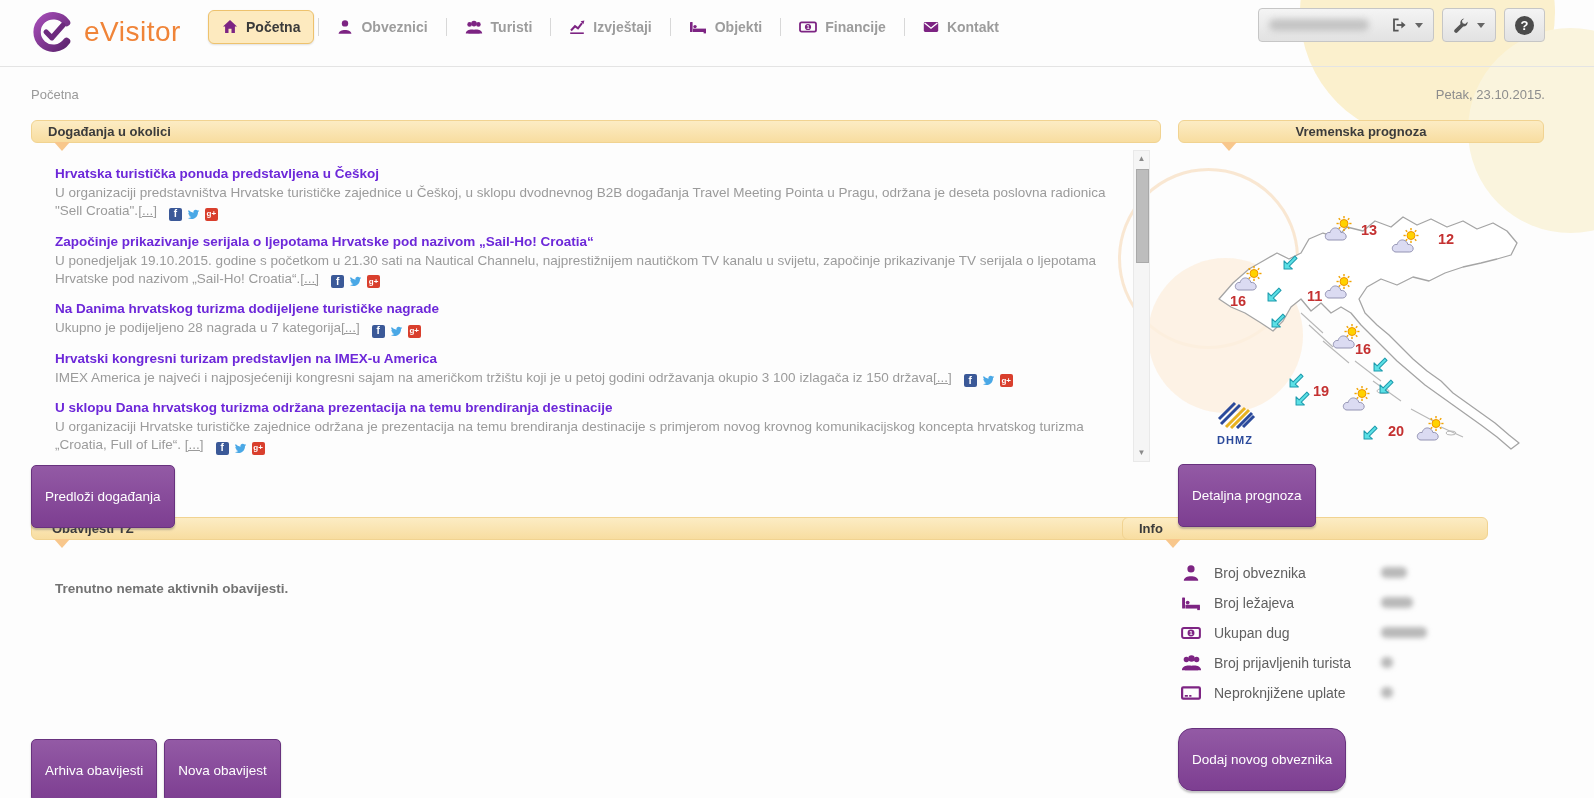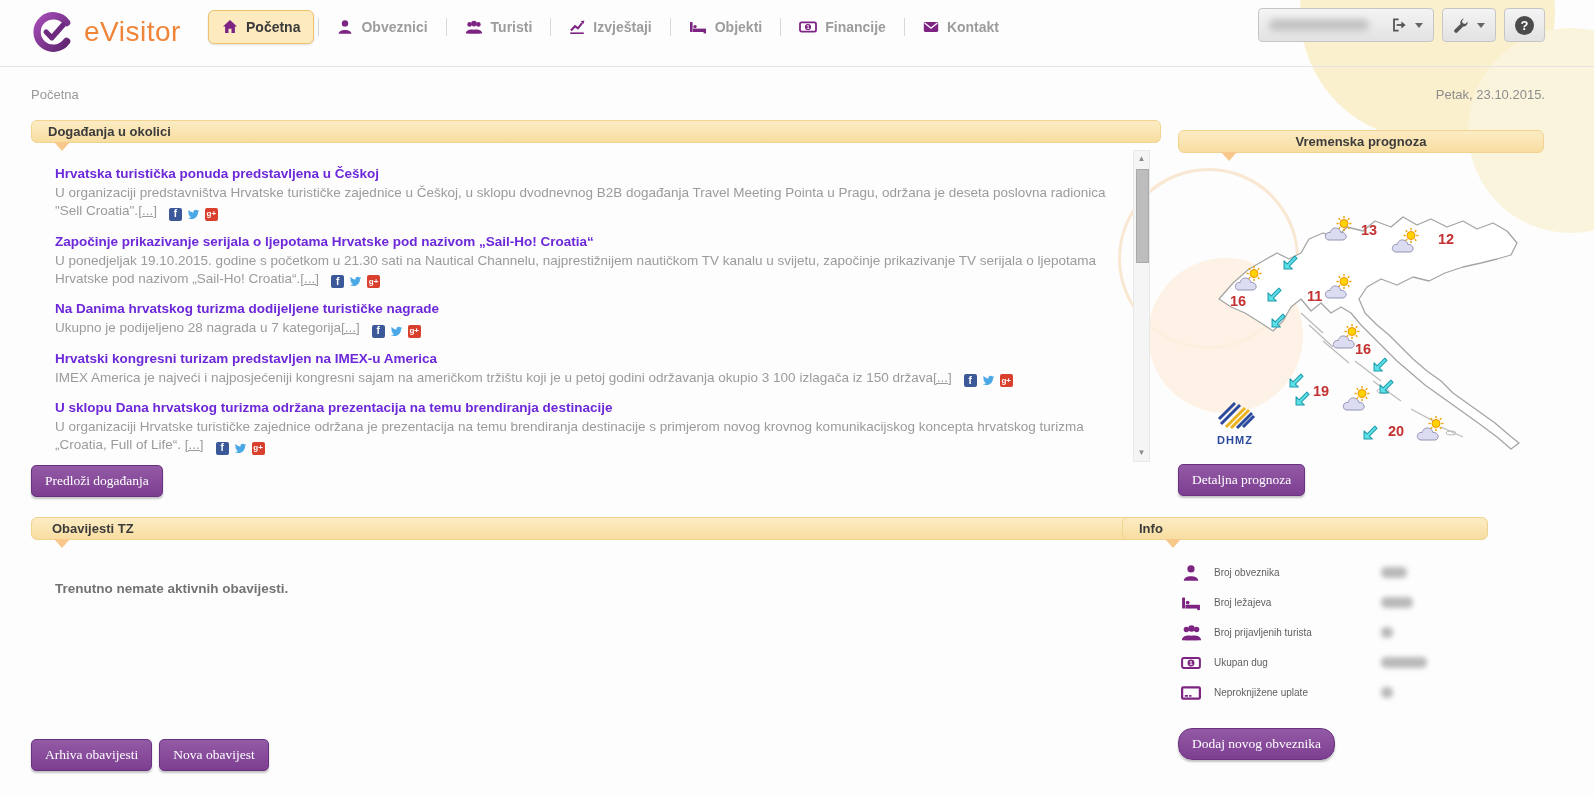--- a/index.html
+++ b/index.html
@@ -50,42 +50,42 @@
   .gp { background:#d93f2d; font-size:8px; }
   .tw { background:transparent; }
 
   
   .scrollbar { position:absolute; left:1133px; top:150px; width:17px; height:312px; background:#f5f5f5; border:1px solid #e9e9e9; box-sizing:border-box; z-index:1; }
   .sb-btn { position:absolute; left:0; width:100%; height:14px; color:#8a8a8a; font-size:8px; text-align:center; line-height:14px; cursor:pointer; }
   .sb-up { top:1px; } .sb-down { bottom:1px; }
   .sb-thumb { position:absolute; left:2px; width:11px; top:18px; height:92px; background:#bdbdbd; border:1px solid #a9a9a9; cursor:pointer; }
 
   
-  .btn-purple { display:inline-block; background:linear-gradient(#935aa5,#7d3e91); border:1px solid #68327e; border-radius:5px; color:#fff; font-size:13.5px; padding:7px 13px; box-shadow:0 2px 2px rgba(90,90,90,.35); cursor:pointer; z-index:2;font-family:Liberation Serif, serif; }
+  .btn-purple { display:inline-block; background:linear-gradient(#935aa5,#7d3e91); border:1px solid #68327e; border-radius:5px; color:#fff; font-size:13.5px; padding:23px 13px; box-shadow:0 2px 2px rgba(90,90,90,.35); cursor:pointer; z-index:2; }
   .pos-propose { position:absolute; left:31px; top:465px; }
   .pos-detail  { position:absolute; left:1178px; top:464px; }
   .pos-bottomleft { position:absolute; left:31px; top:739px; display:flex; gap:7px; z-index:2; }
   .pos-add { position:absolute; left:1178px; top:728px;border-radius:14px; }
 
   .empty-msg { position:absolute; left:55px; top:581px; font-size:13.5px; font-weight:bold; color:#737373; z-index:1; }
 
   
   .map { position:absolute; left:1205px; top:165px; width:330px; height:298px; z-index:1; }
   .map svg.croatia { position:absolute; left:0; top:0; }
   .wicon { position:absolute; width:34px; height:26px; }
   .warrow { position:absolute; width:17px; height:17px; }
   .wtemp { position:absolute; color:#c43131; font-weight:bold; font-size:14.5px; }
   .dhmz { position:absolute; left:0; top:236px; width:60px; text-align:center; }
   .dhmz-label { font-size:11px; font-weight:bold; color:#2b4a9b; letter-spacing:1px; margin-top:1px; }
 
   
   .info-rows { position:absolute; left:1178px; top:560px; width:366px; z-index:1; }
   .info-row { display:flex; align-items:center; height:25px; margin-bottom:5px; }
   .info-ic { width:26px; display:flex; justify-content:center; margin-right:10px; color:#7d2483; }
-  .info-label { font-size:10px; color:#5f5f5f; width:167px; }
+  .info-label { font-size:14px; color:#5f5f5f; width:167px; }
   .blur-val { height:11px; background:#b9b9b9; border-radius:5px; filter:blur(2.5px); }
 </style>
 </head>
 <body>
 
 <svg width="0" height="0" style="position:absolute">
   <defs>
     <linearGradient id="lgPurple" x1="0" y1="0" x2="1" y2="1">
       <stop offset="0" stop-color="#a44cb6"></stop>
         <stop offset="1" stop-color="#5f2570"></stop>
@@ -328,21 +328,21 @@
   </div>
 
   <div class="scrollbar">
     <div class="sb-btn sb-up">▲</div>
     <div class="sb-thumb"></div>
     <div class="sb-btn sb-down">▼</div>
   </div>
 
   <div class="btn-purple pos-propose">Predloži događanja</div>
 
-  <div class="panel-hdr center ptr-right" style="left:1178px; top:130px; width:366px;">Vremenska prognoza</div>
+  <div class="panel-hdr center ptr-right" style="left:1178px; top:120px; width:366px;">Vremenska prognoza</div>
 
   <div class="map">
     <svg class="croatia" width="330" height="298" viewBox="0 0 330 298">
       <g filter="none">
         <path d="M14 134 L28 118 L44 104 L58 96 L72 88 L84 94 L96 88 L104 74 L118 68 L132 72 L142 62 L158 66 L170 56 L186 62 L198 52 L212 60 L226 54 L242 62 L258 56 L272 64 L288 58 L302 66 L312 78 L306 90 L292 94 L276 98 L258 102 L240 108 L224 116 L208 112 L192 120 L176 114 L162 122 L154 134 L160 148 L172 160 L184 170 L196 182 L208 194 L222 206 L236 216 L248 228 L262 238 L276 248 L290 258 L304 270 L314 278 L306 284 L292 272 L276 260 L262 250 L248 240 L234 230 L220 220 L206 208 L192 196 L180 184 L168 172 L156 160 L146 148 L136 142 L126 148 L116 138 L106 146 L96 134 L86 142 L78 156 L68 166 L56 158 L40 148 L26 142 Z" fill="#ffffff" stroke="#a5a5a5" stroke-width="1.3" stroke-linejoin="round"></path>
         <path d="M96 148 L118 168 M104 160 L128 182 M118 176 L144 198 M150 196 L176 216 M168 216 L196 236 M206 244 L232 258 M236 262 L258 272" fill="none" stroke="#b8b8b8" stroke-width="1.1"></path>
         <ellipse cx="178" cy="226" rx="6" ry="2.4" fill="none" stroke="#b8b8b8" stroke-width="1"></ellipse>
         <ellipse cx="246" cy="268" rx="5" ry="2" fill="none" stroke="#b8b8b8" stroke-width="1"></ellipse>
       </g>
     </svg>
@@ -434,35 +434,35 @@
       <span class="info-ic">
           <svg width="20" height="18">
             <use href="#i-bed"></use>
           </svg>
         </span>
       <span class="info-label">Broj ležajeva</span>
       <span class="blur-val" style="width:32px;"></span>
     </div>
     <div class="info-row">
       <span class="info-ic">
+          <svg width="20" height="18">
+            <use href="#i-banknote"></use>
+          </svg>
+        </span>
+      <span class="info-label">Ukupan dug</span>
+      <span class="blur-val" style="width:46px;"></span>
+    </div>
+    <div class="info-row">
+      <span class="info-ic">
           <svg width="21" height="19">
             <use href="#i-group"></use>
           </svg>
         </span>
       <span class="info-label">Broj prijavljenih turista</span>
       <span class="blur-val" style="width:12px;"></span>
-    </div>
-    <div class="info-row">
-      <span class="info-ic">
-          <svg width="20" height="18">
-            <use href="#i-banknote"></use>
-          </svg>
-        </span>
-      <span class="info-label">Ukupan dug</span>
-      <span class="blur-val" style="width:46px;"></span>
     </div>
     <div class="info-row">
       <span class="info-ic">
           <svg width="20" height="18">
             <use href="#i-card"></use>
           </svg>
         </span>
       <span class="info-label">Neproknjižene uplate</span>
       <span class="blur-val" style="width:12px;"></span>
     </div>

